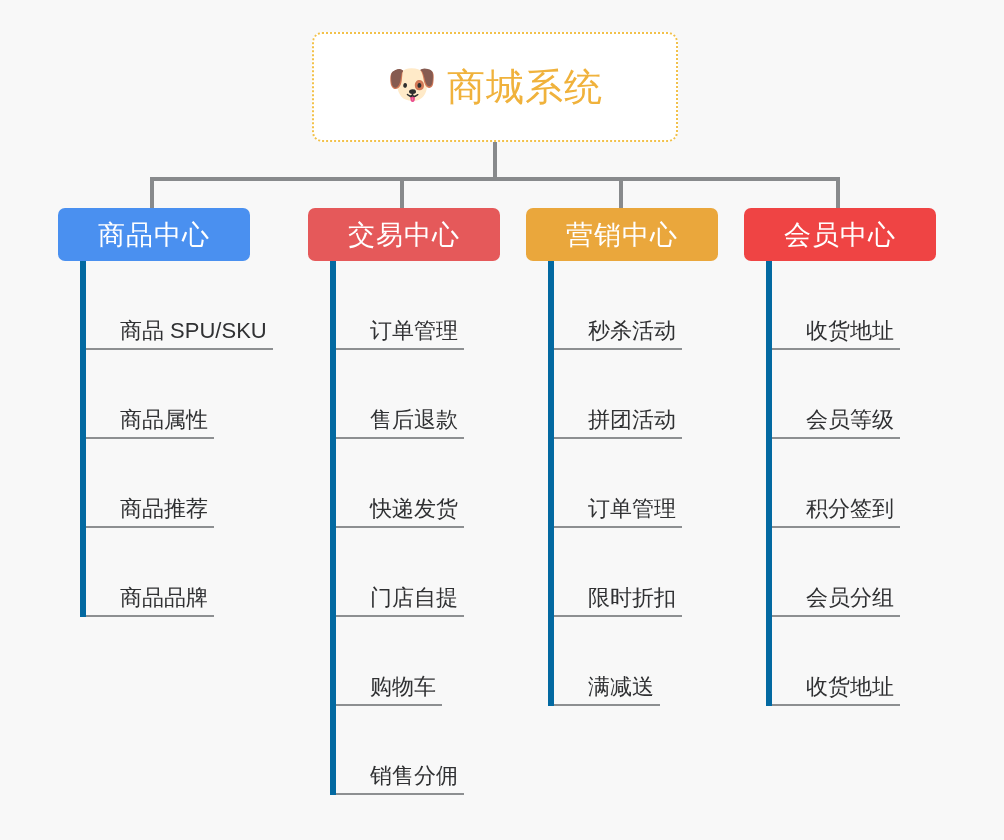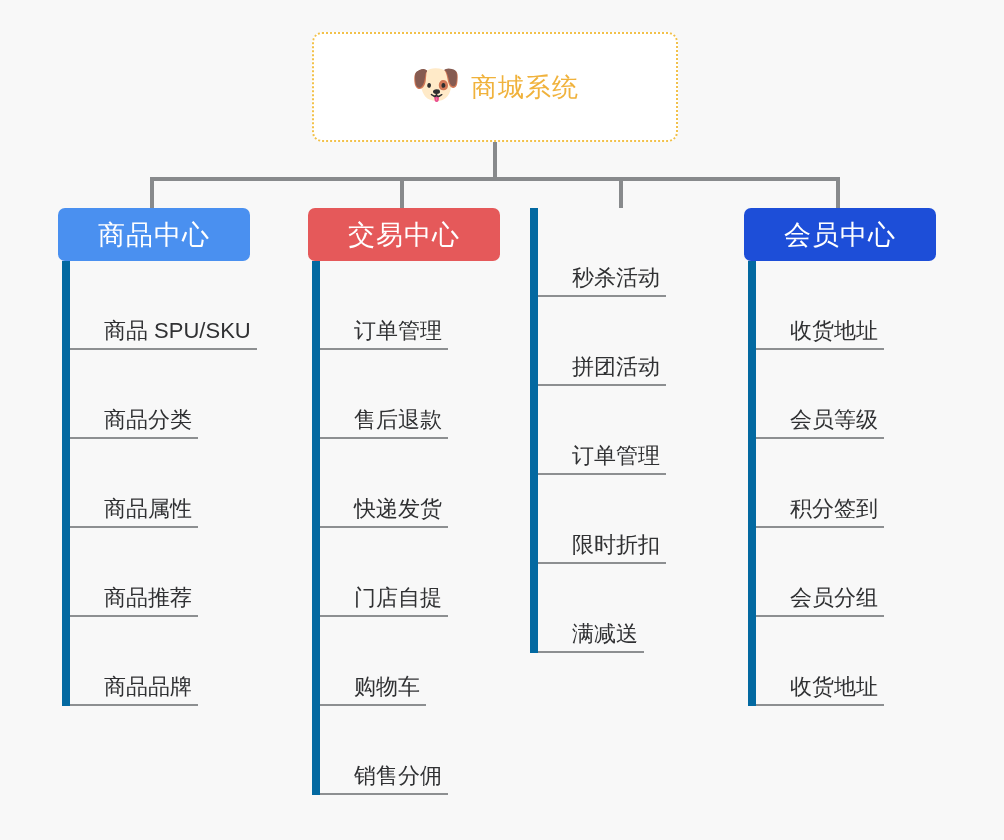--- a/index.html
+++ b/index.html
@@ -36,21 +36,21 @@
     gap: 14px;
   }
   .root-emoji {
     font-size: 40px;
     line-height: 1;
     display: block;
     width: 46px;
     height: 46px;
   }
   .root-title {
-    font-size: 26px;
+    font-size: 38px;
     color: #f0b23c;
     letter-spacing: 1px;
     white-space: nowrap;
   }
 
   
   .conn {
     position: absolute;
     background: #888a8c;
   }
@@ -89,23 +89,23 @@
   }
   .cat-label {
     font-size: 27px;
     color: #ffffff;
     letter-spacing: 1px;
     white-space: nowrap;
   }
 
   .leaf-list {
     position: relative;
-    margin-left: 4px;
+    margin-left: 22px;
     padding-top: 0;
-    border-left: 8px solid #0369a1;
+    border-left: 6px solid #0369a1;
     width: 179px;
   }
   .leaf-item {
     position: relative;
     height: 89px;
     box-sizing: border-box;
     display: flex;
     align-items: flex-end;
   }
   .leaf-text {
@@ -138,23 +138,20 @@
 
   <div class="column" style="left:58px;">
     <div class="cat-box" style="background:#4a90f0">
       <span class="cat-label">商品中心</span>
     </div>
     <div class="leaf-list">
       <div class="leaf-item">
           <span class="leaf-text">商品 SPU/SKU</span>
         </div>
       <div class="leaf-item">
-          <span class="leaf-text">商品分类</span>
-        </div>
-      <div class="leaf-item">
           <span class="leaf-text">商品属性</span>
         </div>
       <div class="leaf-item">
           <span class="leaf-text">商品推荐</span>
         </div>
       <div class="leaf-item">
           <span class="leaf-text">商品品牌</span>
         </div>
     </div>
   </div>
@@ -179,41 +176,44 @@
       <div class="leaf-item">
           <span class="leaf-text">购物车</span>
         </div>
       <div class="leaf-item">
           <span class="leaf-text">销售分佣</span>
         </div>
     </div>
   </div>
 
   <div class="column" style="left:526px;">
+    <div class="cat-box" style="background:#eaa73c">
+      <span class="cat-label">营销中心</span>
+    </div>
     <div class="leaf-list">
       <div class="leaf-item">
           <span class="leaf-text">秒杀活动</span>
         </div>
       <div class="leaf-item">
           <span class="leaf-text">拼团活动</span>
         </div>
       <div class="leaf-item">
           <span class="leaf-text">订单管理</span>
         </div>
       <div class="leaf-item">
           <span class="leaf-text">限时折扣</span>
         </div>
       <div class="leaf-item">
           <span class="leaf-text">满减送</span>
         </div>
     </div>
   </div>
 
   <div class="column" style="left:744px;">
-    <div class="cat-box" style="background:#1d4ed8">
+    <div class="cat-box" style="background:#ef4444">
       <span class="cat-label">会员中心</span>
     </div>
     <div class="leaf-list">
       <div class="leaf-item">
           <span class="leaf-text">收货地址</span>
         </div>
       <div class="leaf-item">
           <span class="leaf-text">会员等级</span>
         </div>
       <div class="leaf-item">

